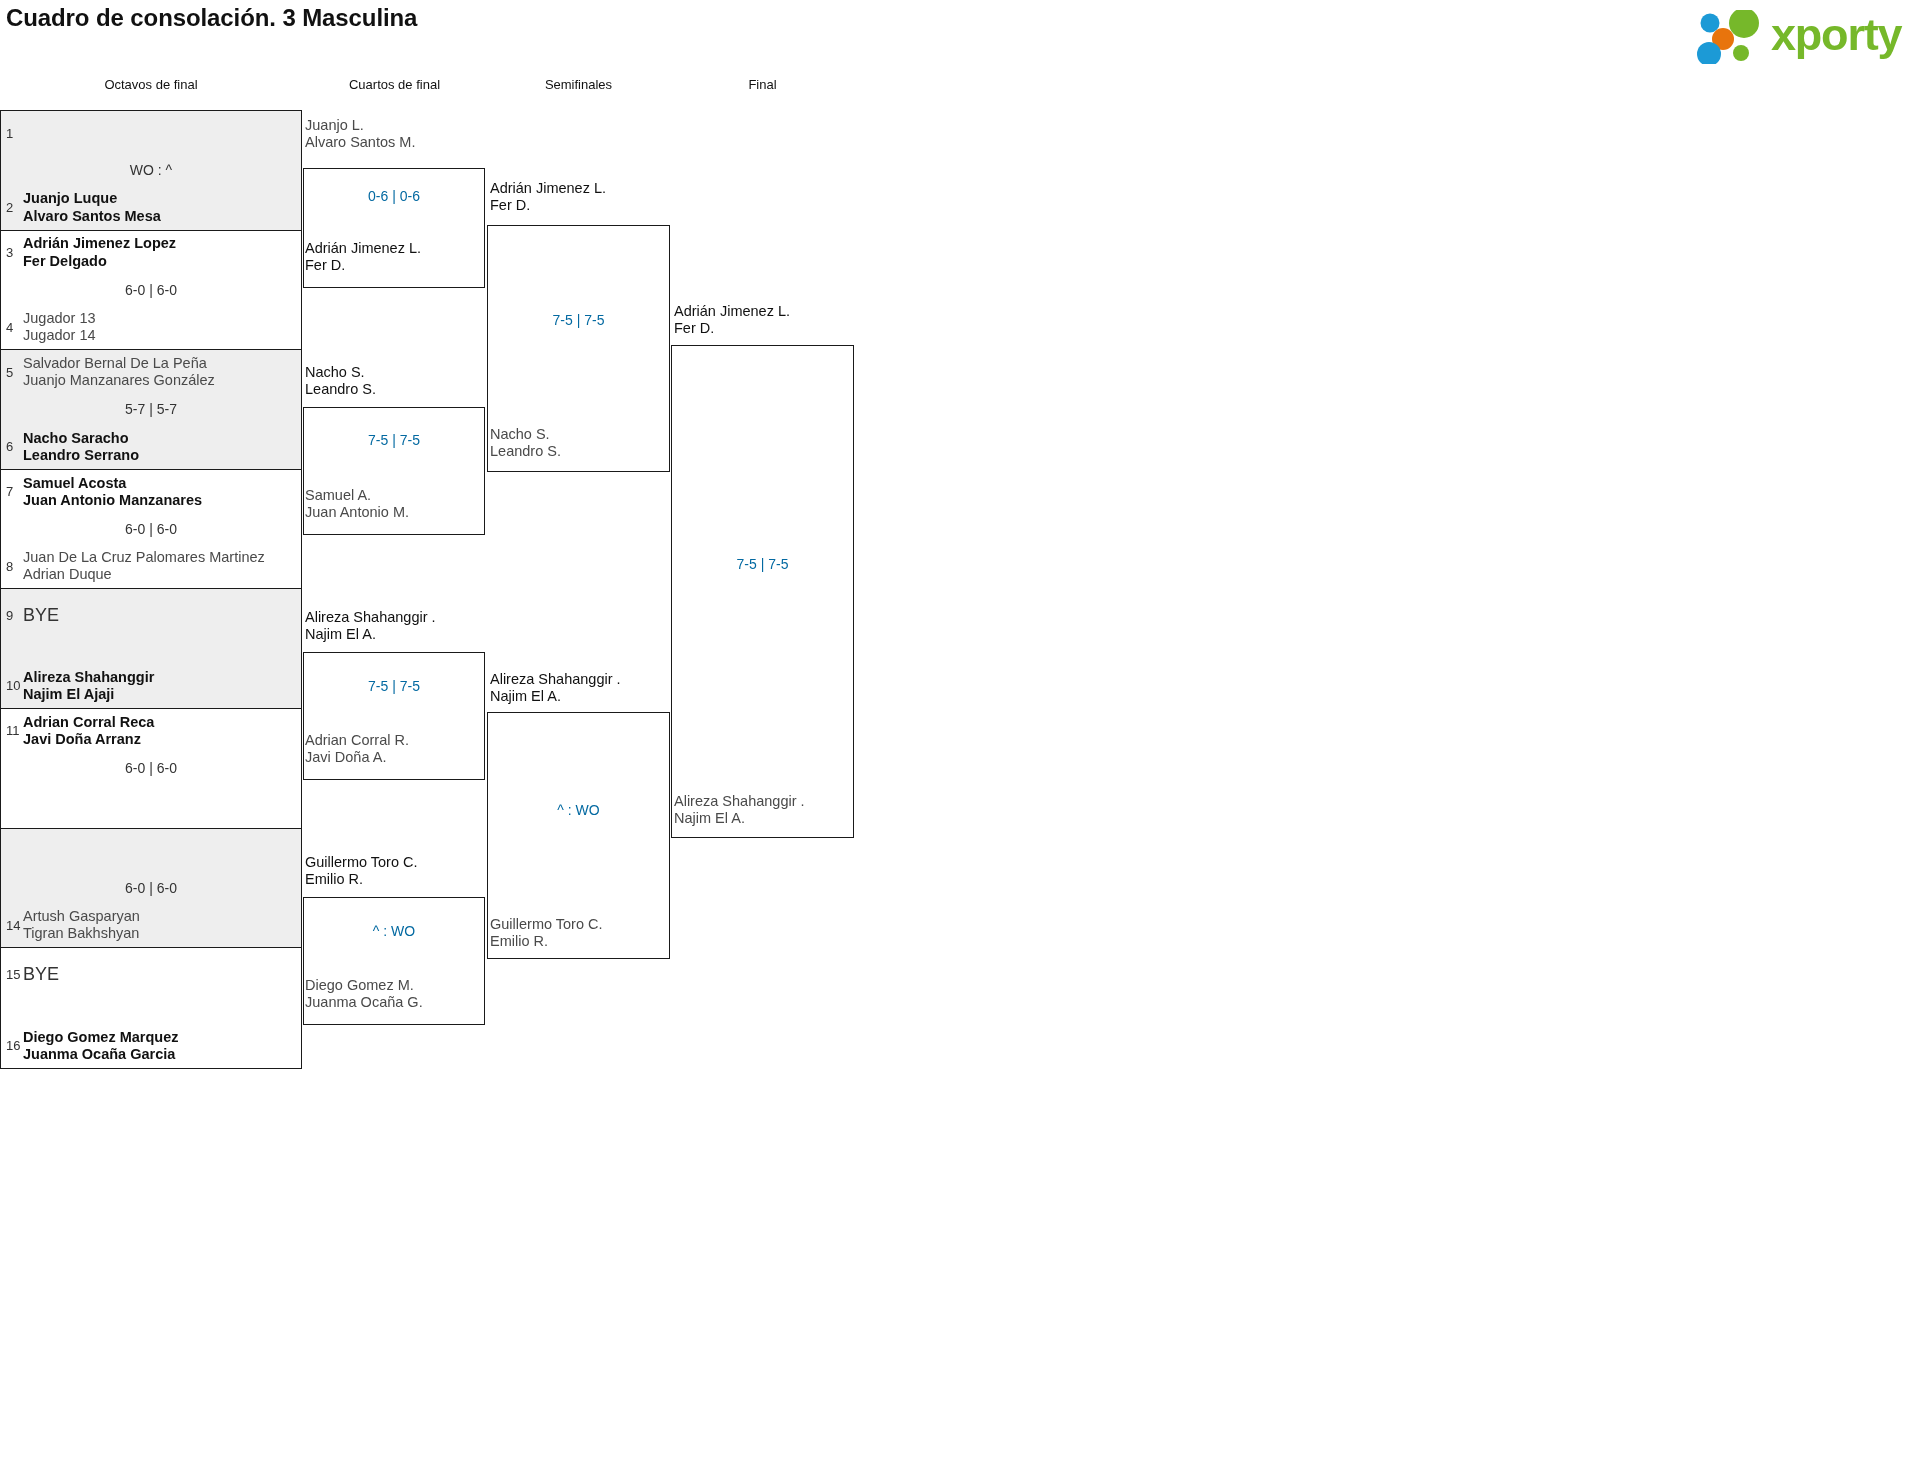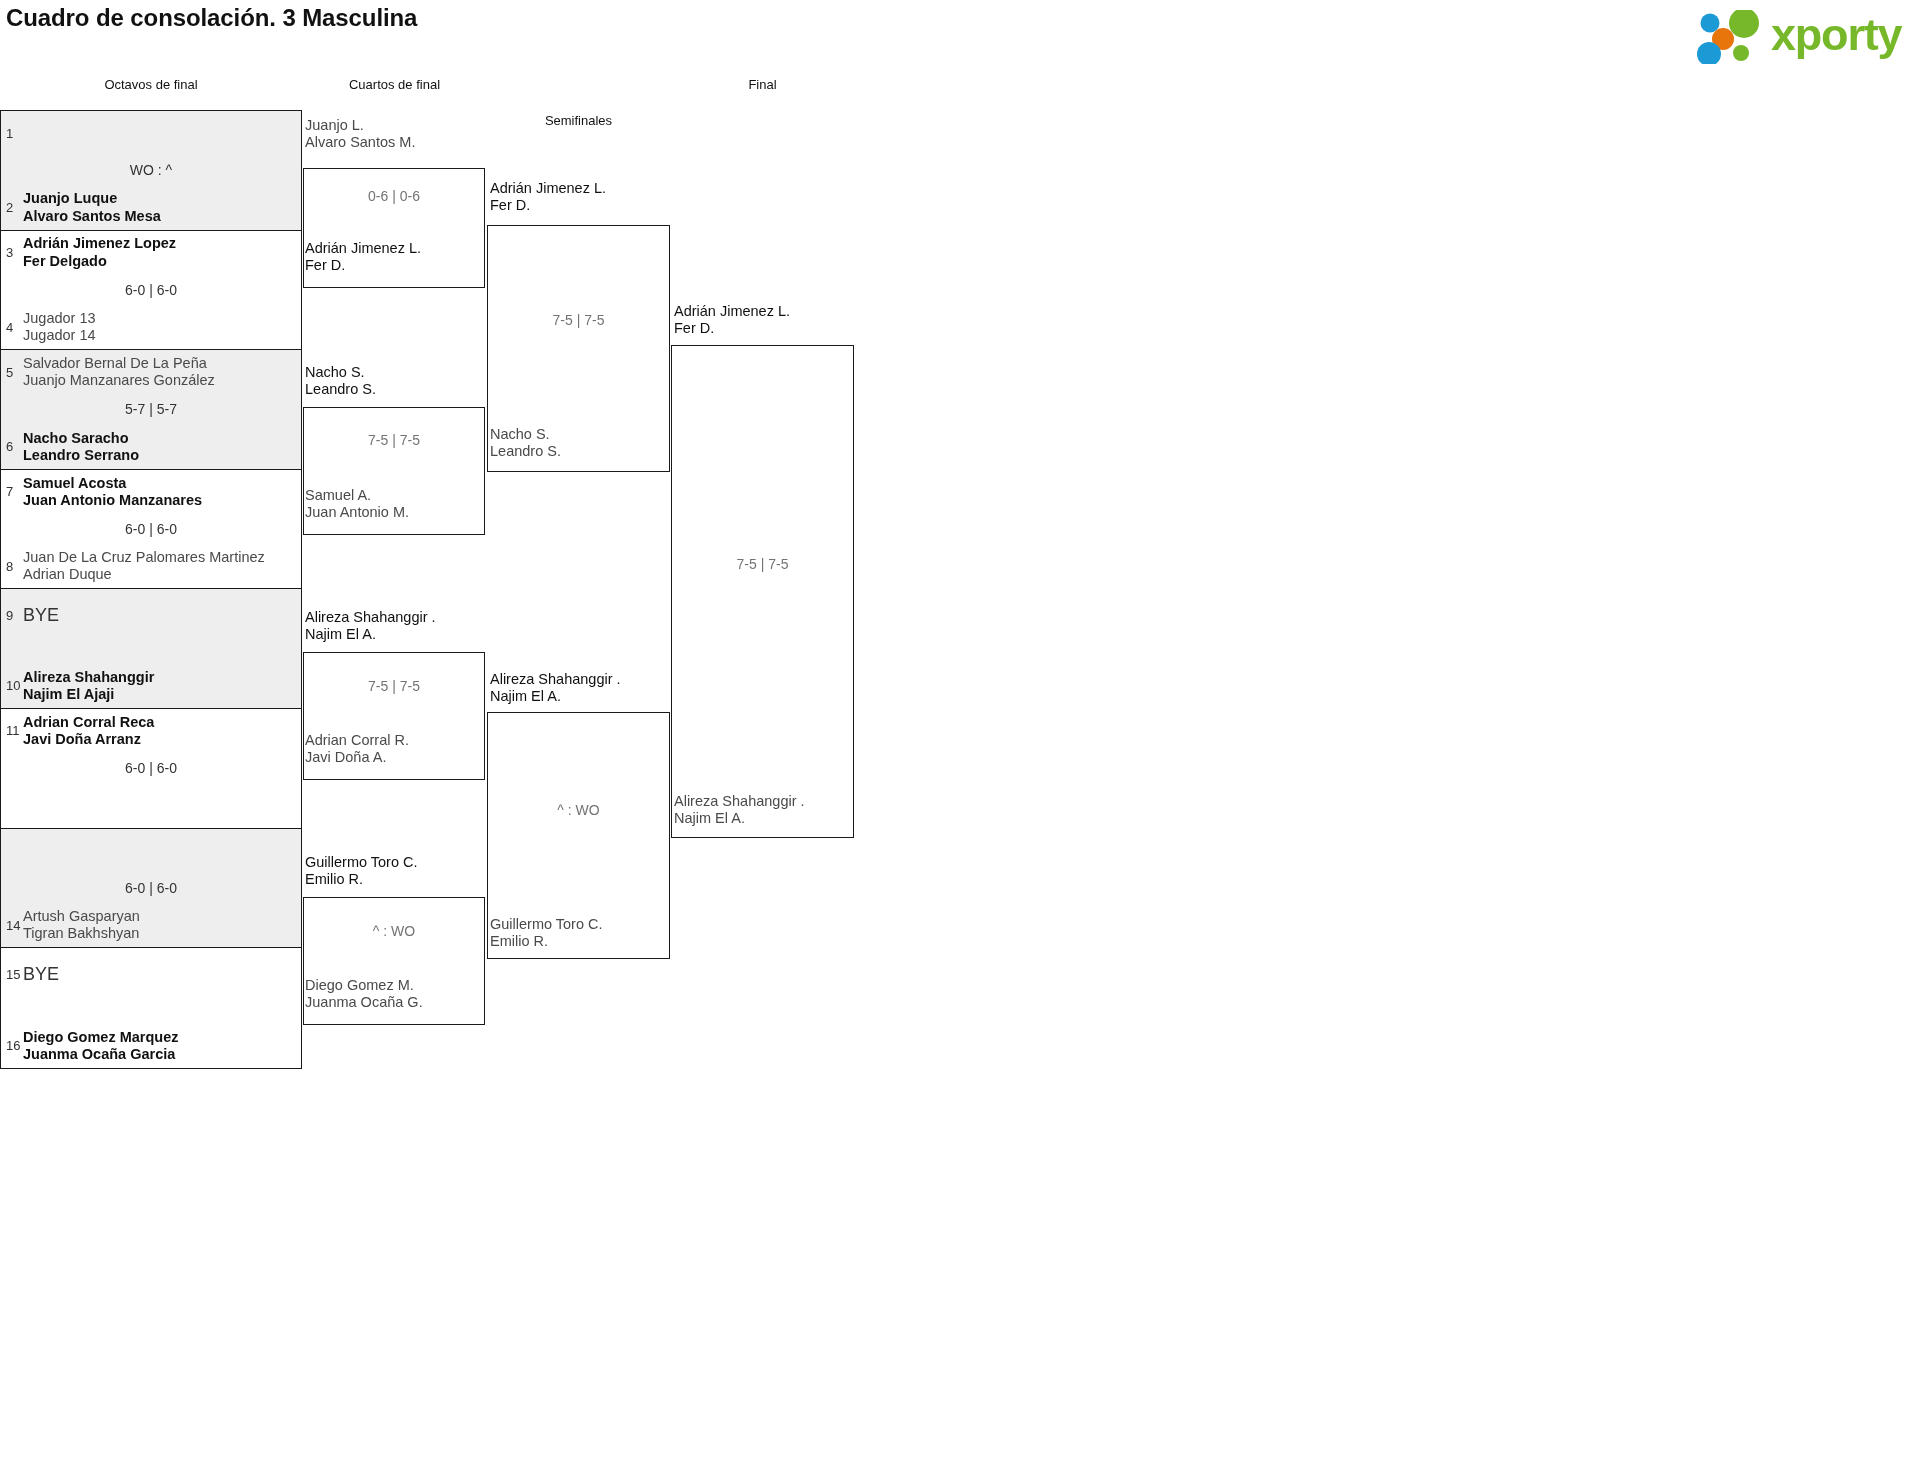--- a/index.html
+++ b/index.html
@@ -128,21 +128,21 @@
 
   .node-box {
     position: absolute;
     border: 1px solid #1a1a1a;
     background: transparent;
   }
   .node-score {
     position: absolute;
     text-align: center;
     font-size: 14px;
-    color: #737373;
+    color: #0369a1;
     white-space: nowrap;
   }
 </style>
 </head>
 <body>
 
 <div id="page">
 
   <div class="title-block">
     <div class="title-line">Cuadro de consolación. 3 Masculina</div>
@@ -154,21 +154,21 @@
       <circle cx="47" cy="13" r="15" fill="#76b82a"></circle>
       <circle cx="26" cy="29" r="11" fill="#e8740c"></circle>
       <circle cx="12" cy="44" r="12" fill="#1c9ad6"></circle>
       <circle cx="44" cy="43" r="8" fill="#76b82a"></circle>
     </svg>
     <div class="logo-word">xporty</div>
   </div>
 
   <div class="round-header" style="left:0px;   width:302px;">Octavos de final</div>
   <div class="round-header" style="left:303px; width:183px;">Cuartos de final</div>
-  <div class="round-header" style="left:487px; width:183px;margin-top:36px;">Semifinales</div>
+  <div class="round-header" style="left:487px; width:183px;">Semifinales</div>
   <div class="round-header" style="left:671px; width:183px;">Final</div>
 
   <div class="r1-wrap">
 
     <div class="r1-match shaded">
       <div class="r1-slot top">
         <div class="seedno">1</div>
         <div class="r1-names">
           <span class="nm"></span>
           <span class="nm"></span>

